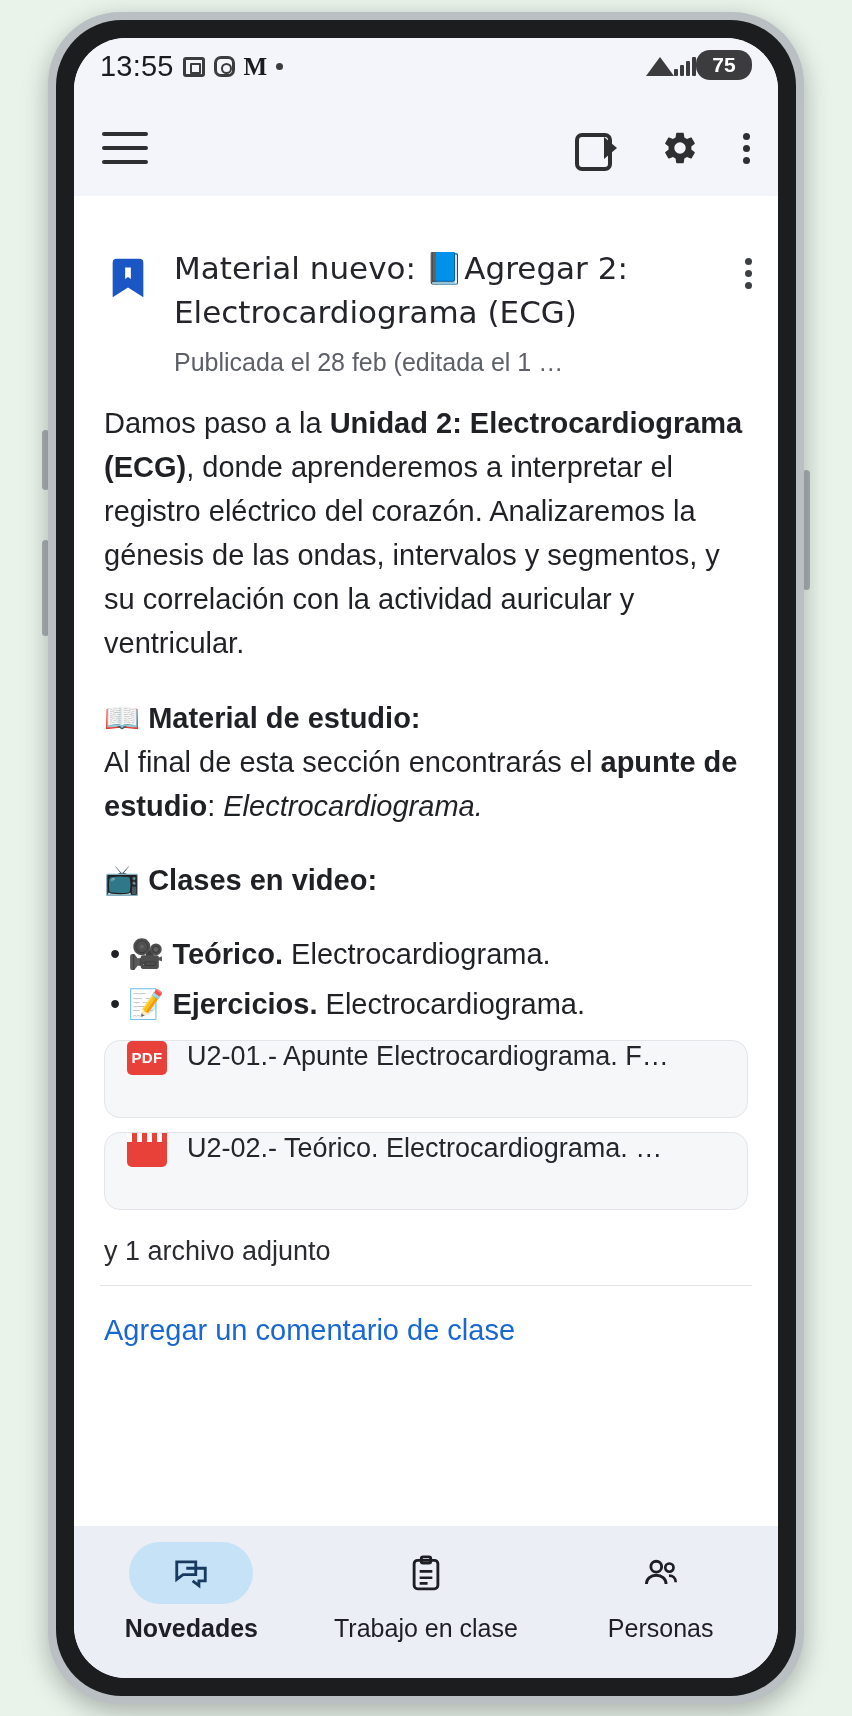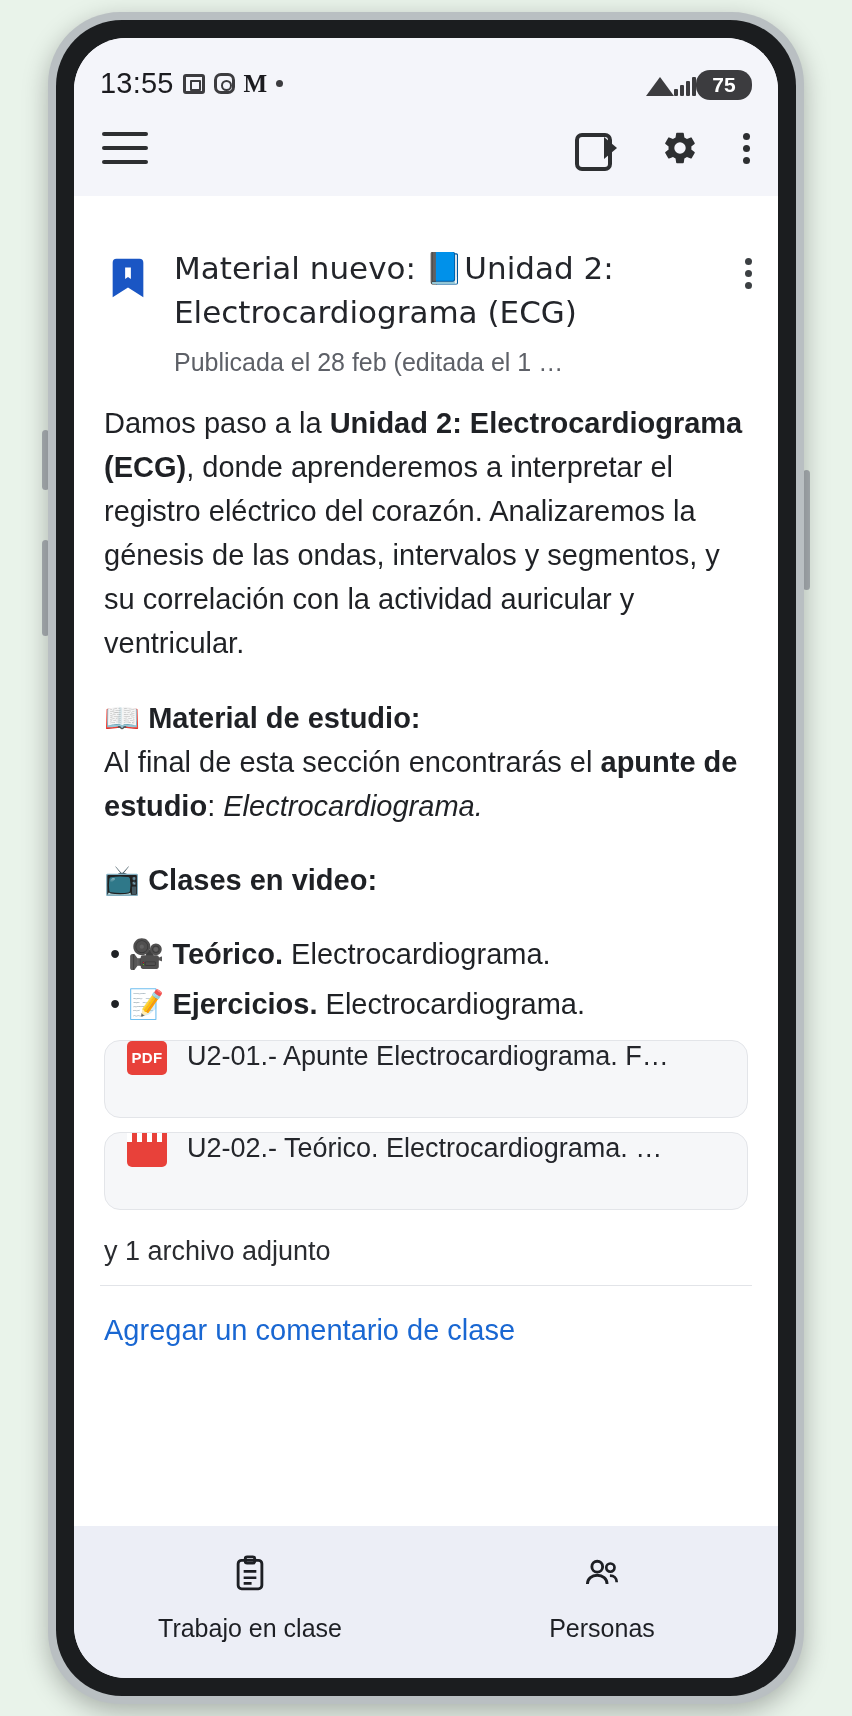--- a/index.html
+++ b/index.html
@@ -46,23 +46,23 @@
     border-radius: 4px;
   }
   .sb-1 { left: 42px; top: 430px; width: 7px; height: 60px; }
   .sb-2 { left: 42px; top: 540px; width: 7px; height: 96px; }
   .sb-3 { left: 803px; top: 470px; width: 7px; height: 120px; }
 
   
   .status-bar {
     position: relative;
     height: 62px;
-    padding: 0 26px;
+    padding: 12px 26px;
     display: flex;
-    align-items: flex-end;
+    align-items: flex-start;
     background: #f4f5fa;
     color: #1b1b1f;
   }
   .status-left {
     display: flex; align-items: center; gap: 9px;
   }
   .status-time {
     font-size: 29px; font-weight: 500; letter-spacing: .2px;
   }
   .stat-ico { font-size: 22px; line-height: 1; display:inline-block; }
@@ -324,21 +324,21 @@
         <div class="card">
 
           <div class="card-head">
             <div class="bookmark-ico">
               <svg width="46" height="50" viewBox="0 0 24 24">
                 <path fill="#1a56c4" d="M6 2h12a2 2 0 0 1 2 2v18l-8-5-8 5V4a2 2 0 0 1 2-2z"></path>
                 <path fill="#ffffff" d="M10.5 6.5h3v6l-1.5-1-1.5 1z"></path>
               </svg>
             </div>
             <div class="head-text">
-              <div class="post-title emo">Material nuevo: 📘Unidad 2: Electrocardiograma (ECG)</div>
+              <div class="post-title emo">Material nuevo: 📘Agregar 2: Electrocardiograma (ECG)</div>
               <div class="post-sub">Publicada el 28 feb (editada el 1 …</div>
             </div>
             <div class="head-kebab">
                   <i></i>
                   <i></i>
                   <i></i>
                 </div>
           </div>
 
           <div class="post-body">
@@ -384,20 +384,29 @@
           <div class="divider"></div>
 
           <div class="comment-row">Agregar un comentario de clase</div>
         </div>
 
         <div class="next-card-peek"></div>
       </div>
 
       <div class="bottom-nav">
 
+        <div class="nav-item">
+          <div class="nav-pill active">
+            <svg width="42" height="38" viewBox="0 0 24 24">
+              <path fill="none" stroke="#173a5e" stroke-width="1.8" d="M3 5h12v8H7l-4 3z"></path>
+              <path fill="none" stroke="#173a5e" stroke-width="1.8" d="M9 9h12v8h-4v3l-4-3"></path>
+            </svg>
+          </div>
+          <div class="nav-label active">Novedades</div>
+        </div>
 
         <div class="nav-item">
           <div class="nav-pill">
             <svg width="38" height="42" viewBox="0 0 24 24">
               <rect x="4.5" y="4" width="15" height="18" rx="2.2" fill="none" stroke="#1d1f24" stroke-width="1.8"></rect>
               <rect x="9" y="1.8" width="6" height="4" rx="1.2" fill="none" stroke="#1d1f24" stroke-width="1.8"></rect>
               <path stroke="#1d1f24" stroke-width="1.7" d="M8 11h8M8 15h8M8 18.5h5"></path>
             </svg>
           </div>
           <div class="nav-label">Trabajo en clase</div>

